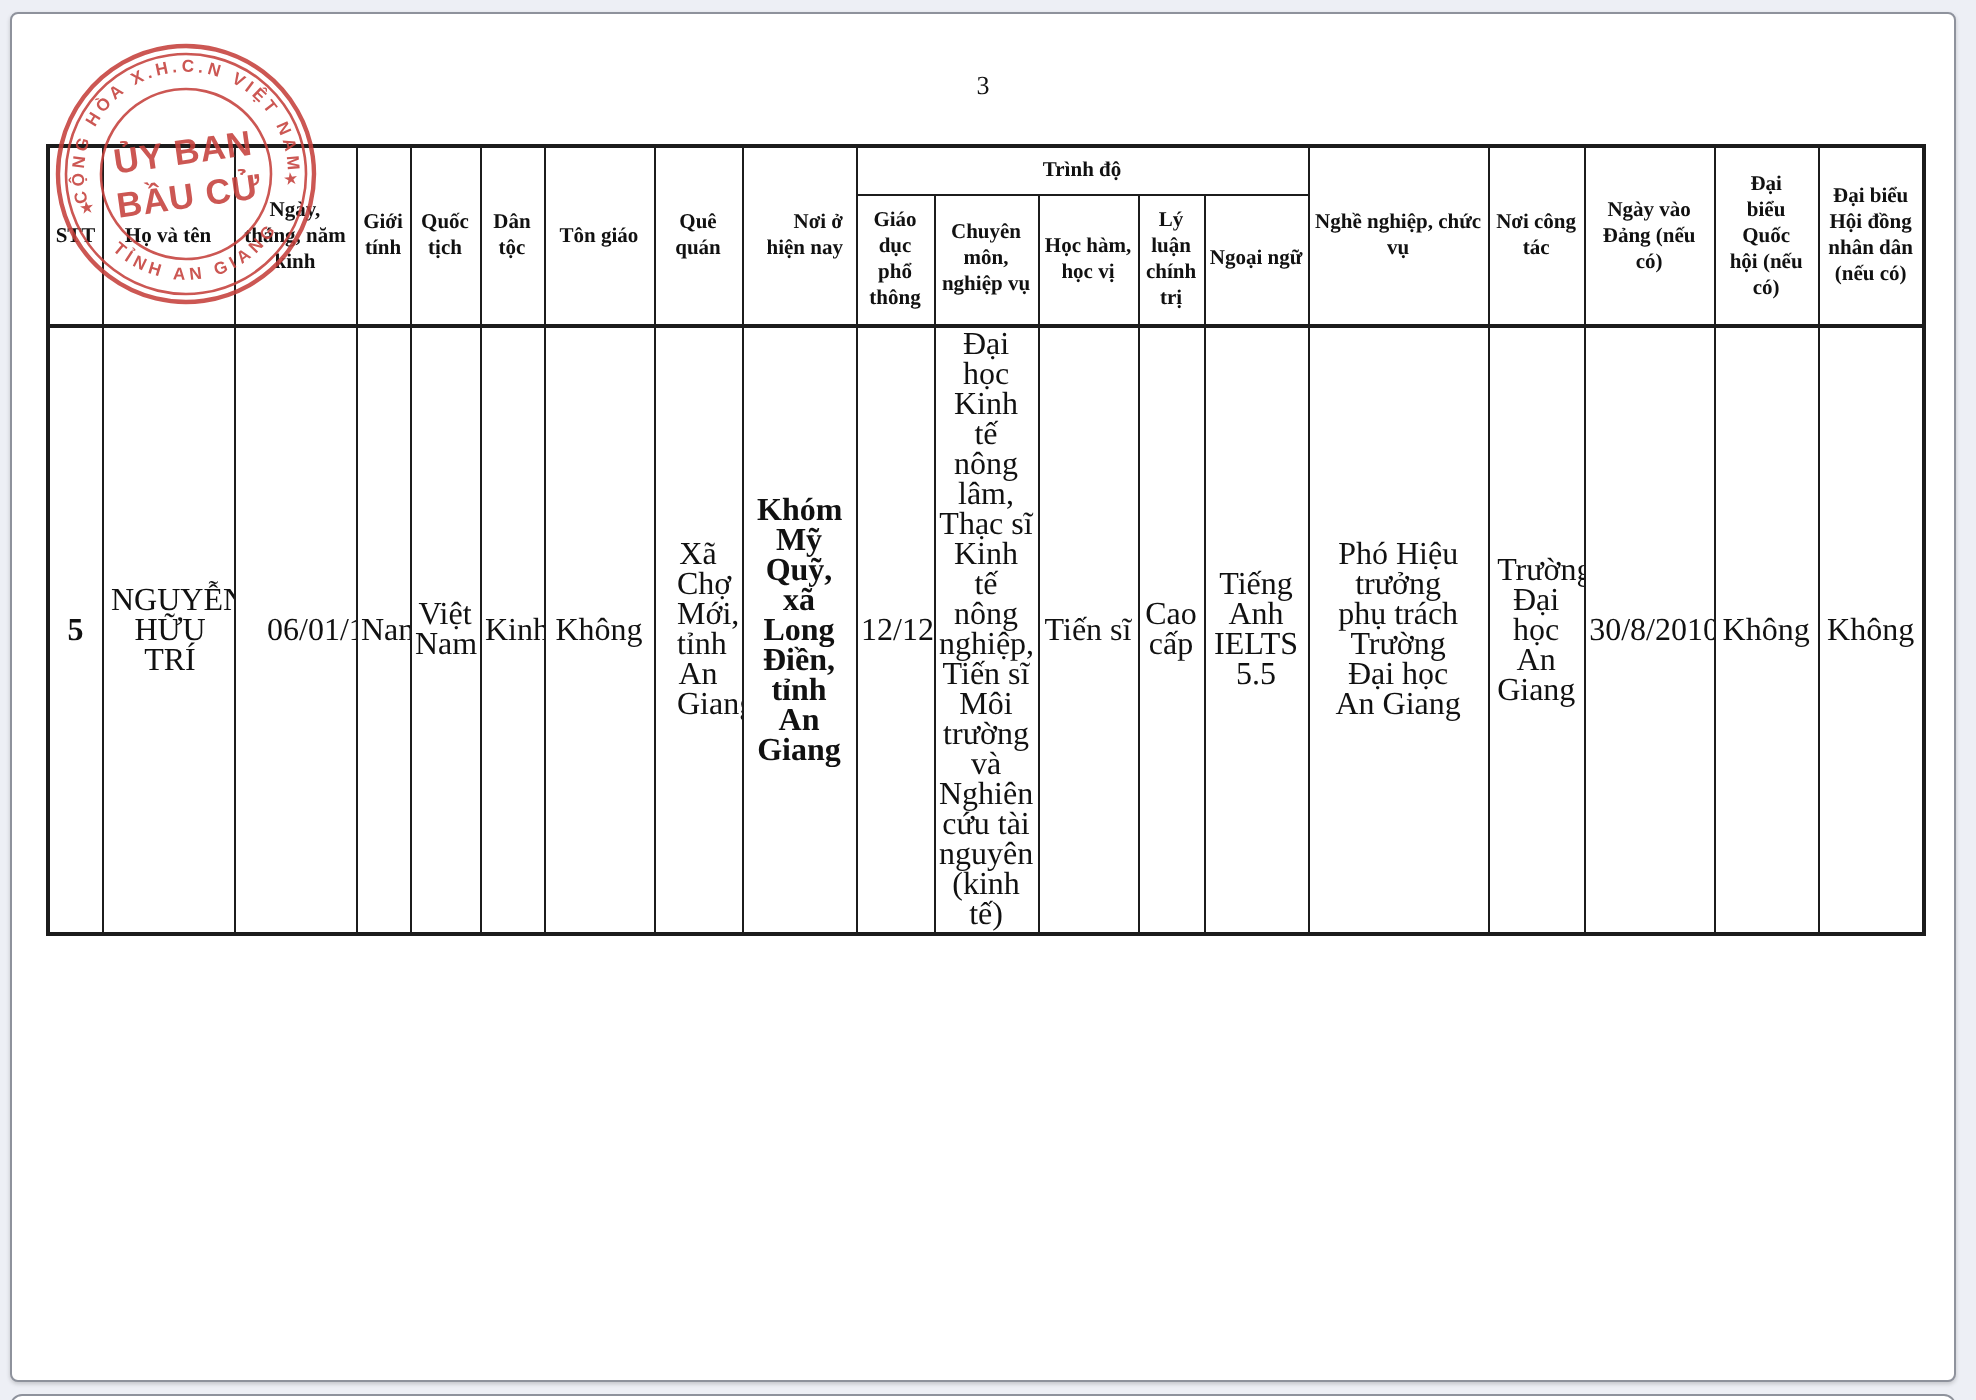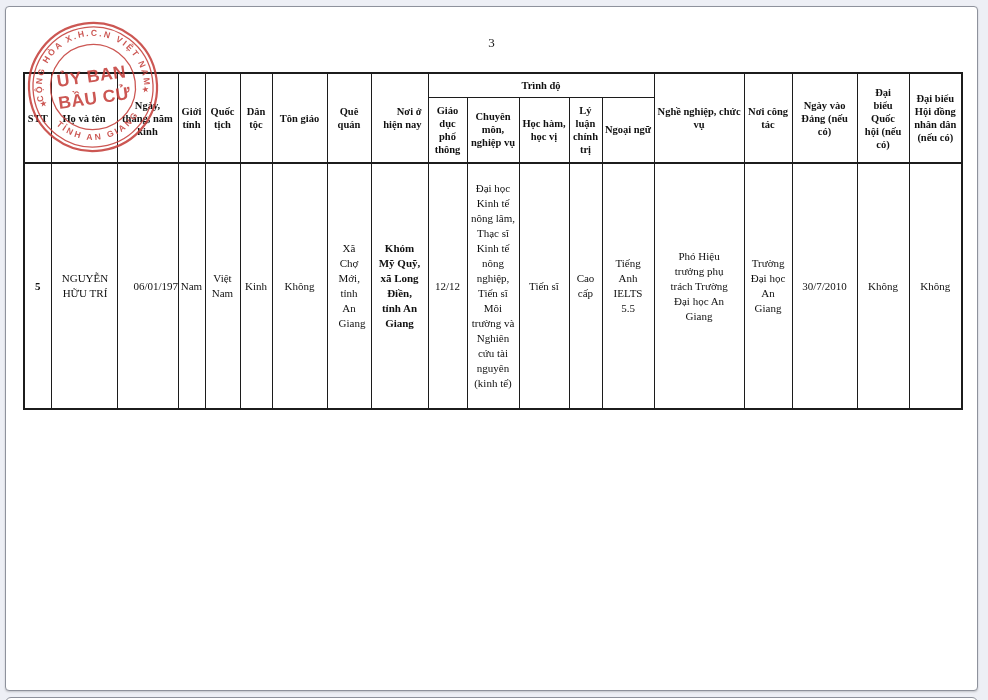--- a/index.html
+++ b/index.html
@@ -31,21 +31,21 @@
   .doc-table th,.doc-table td{
     border:1px solid #1c1c1c;
     vertical-align:middle;text-align:center;
     padding:1px 2px;
     overflow:hidden;
   }
   .doc-table thead th{
     font-weight:bold;font-size:10.5px;line-height:13px;
   }
   .doc-table tbody td{
-    font-size:11px;line-height:15px;
+    font-size:16px;line-height:15px;
     border-top:2px solid #1c1c1c;
   }
   tr.group-row{height:24px;}
   tr.sub-row{height:66px;}
   tr.data-row{height:246px;}
   
   th.h-res{padding:1px 6px;text-align:right;}
   th.h-wk{padding:1px 0;}
   th.h-na{padding:1px 7px;margin-top:17px;}
   td.d-stt{font-weight:bold;}
@@ -131,21 +131,21 @@
         <td>Không</td>
         <td class="d-ht">Xã Chợ Mới, tỉnh An Giang</td>
         <td class="d-res">Khóm Mỹ Quỹ, xã Long Điền, tỉnh An Giang</td>
         <td>12/12</td>
         <td>Đại học Kinh tế nông lâm, Thạc sĩ Kinh tế nông nghiệp, Tiến sĩ Môi trường và Nghiên cứu tài nguyên (kinh tế)</td>
         <td>Tiến sĩ</td>
         <td>Cao cấp</td>
         <td class="d-lang">Tiếng Anh IELTS 5.5</td>
         <td class="d-occ">Phó Hiệu trưởng phụ trách Trường Đại học An Giang</td>
         <td class="d-wk">Trường Đại học An Giang</td>
-        <td>30/7/2010</td>
+        <td>30/8/2010</td>
         <td>Không</td>
         <td>Không</td>
       </tr>
     </tbody>
   </table>
 
   <svg class="stamp" viewBox="0 0 134 134">
     <g fill="none" stroke="#c5403c">
       <circle cx="67" cy="67" r="64" stroke-width="2.2"></circle>
       <circle cx="67" cy="67" r="60" stroke-width="1.3"></circle>

